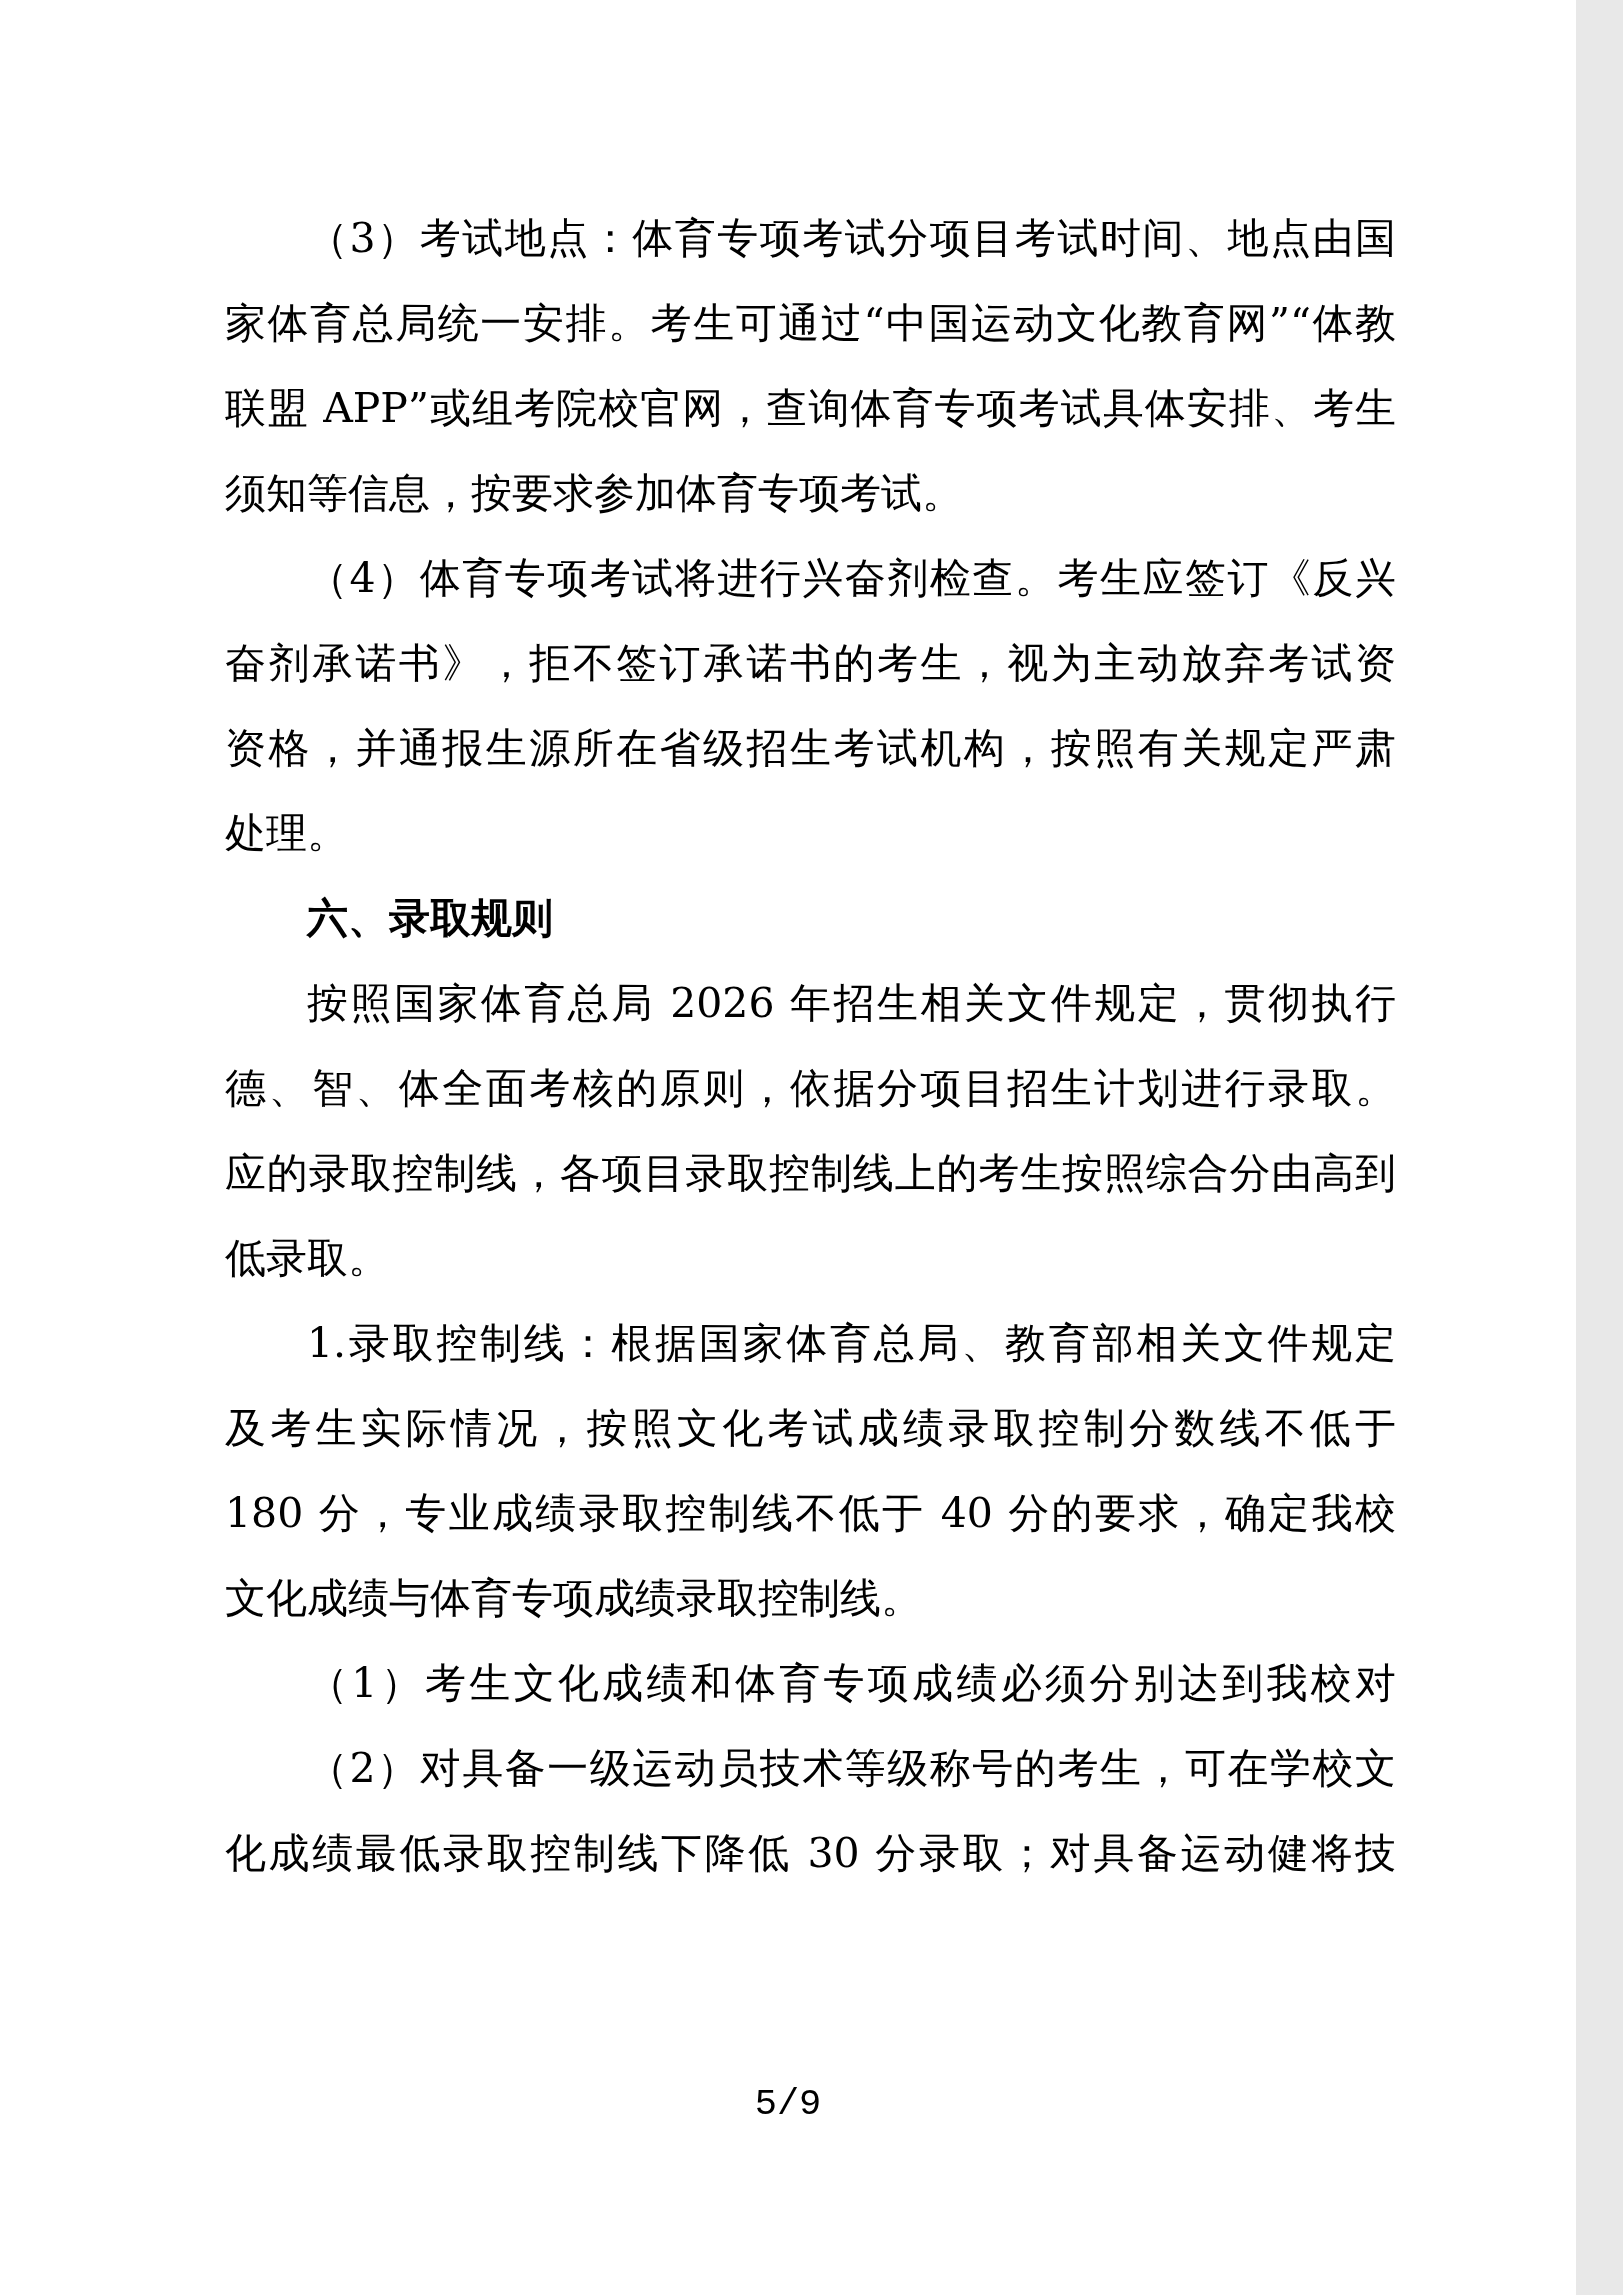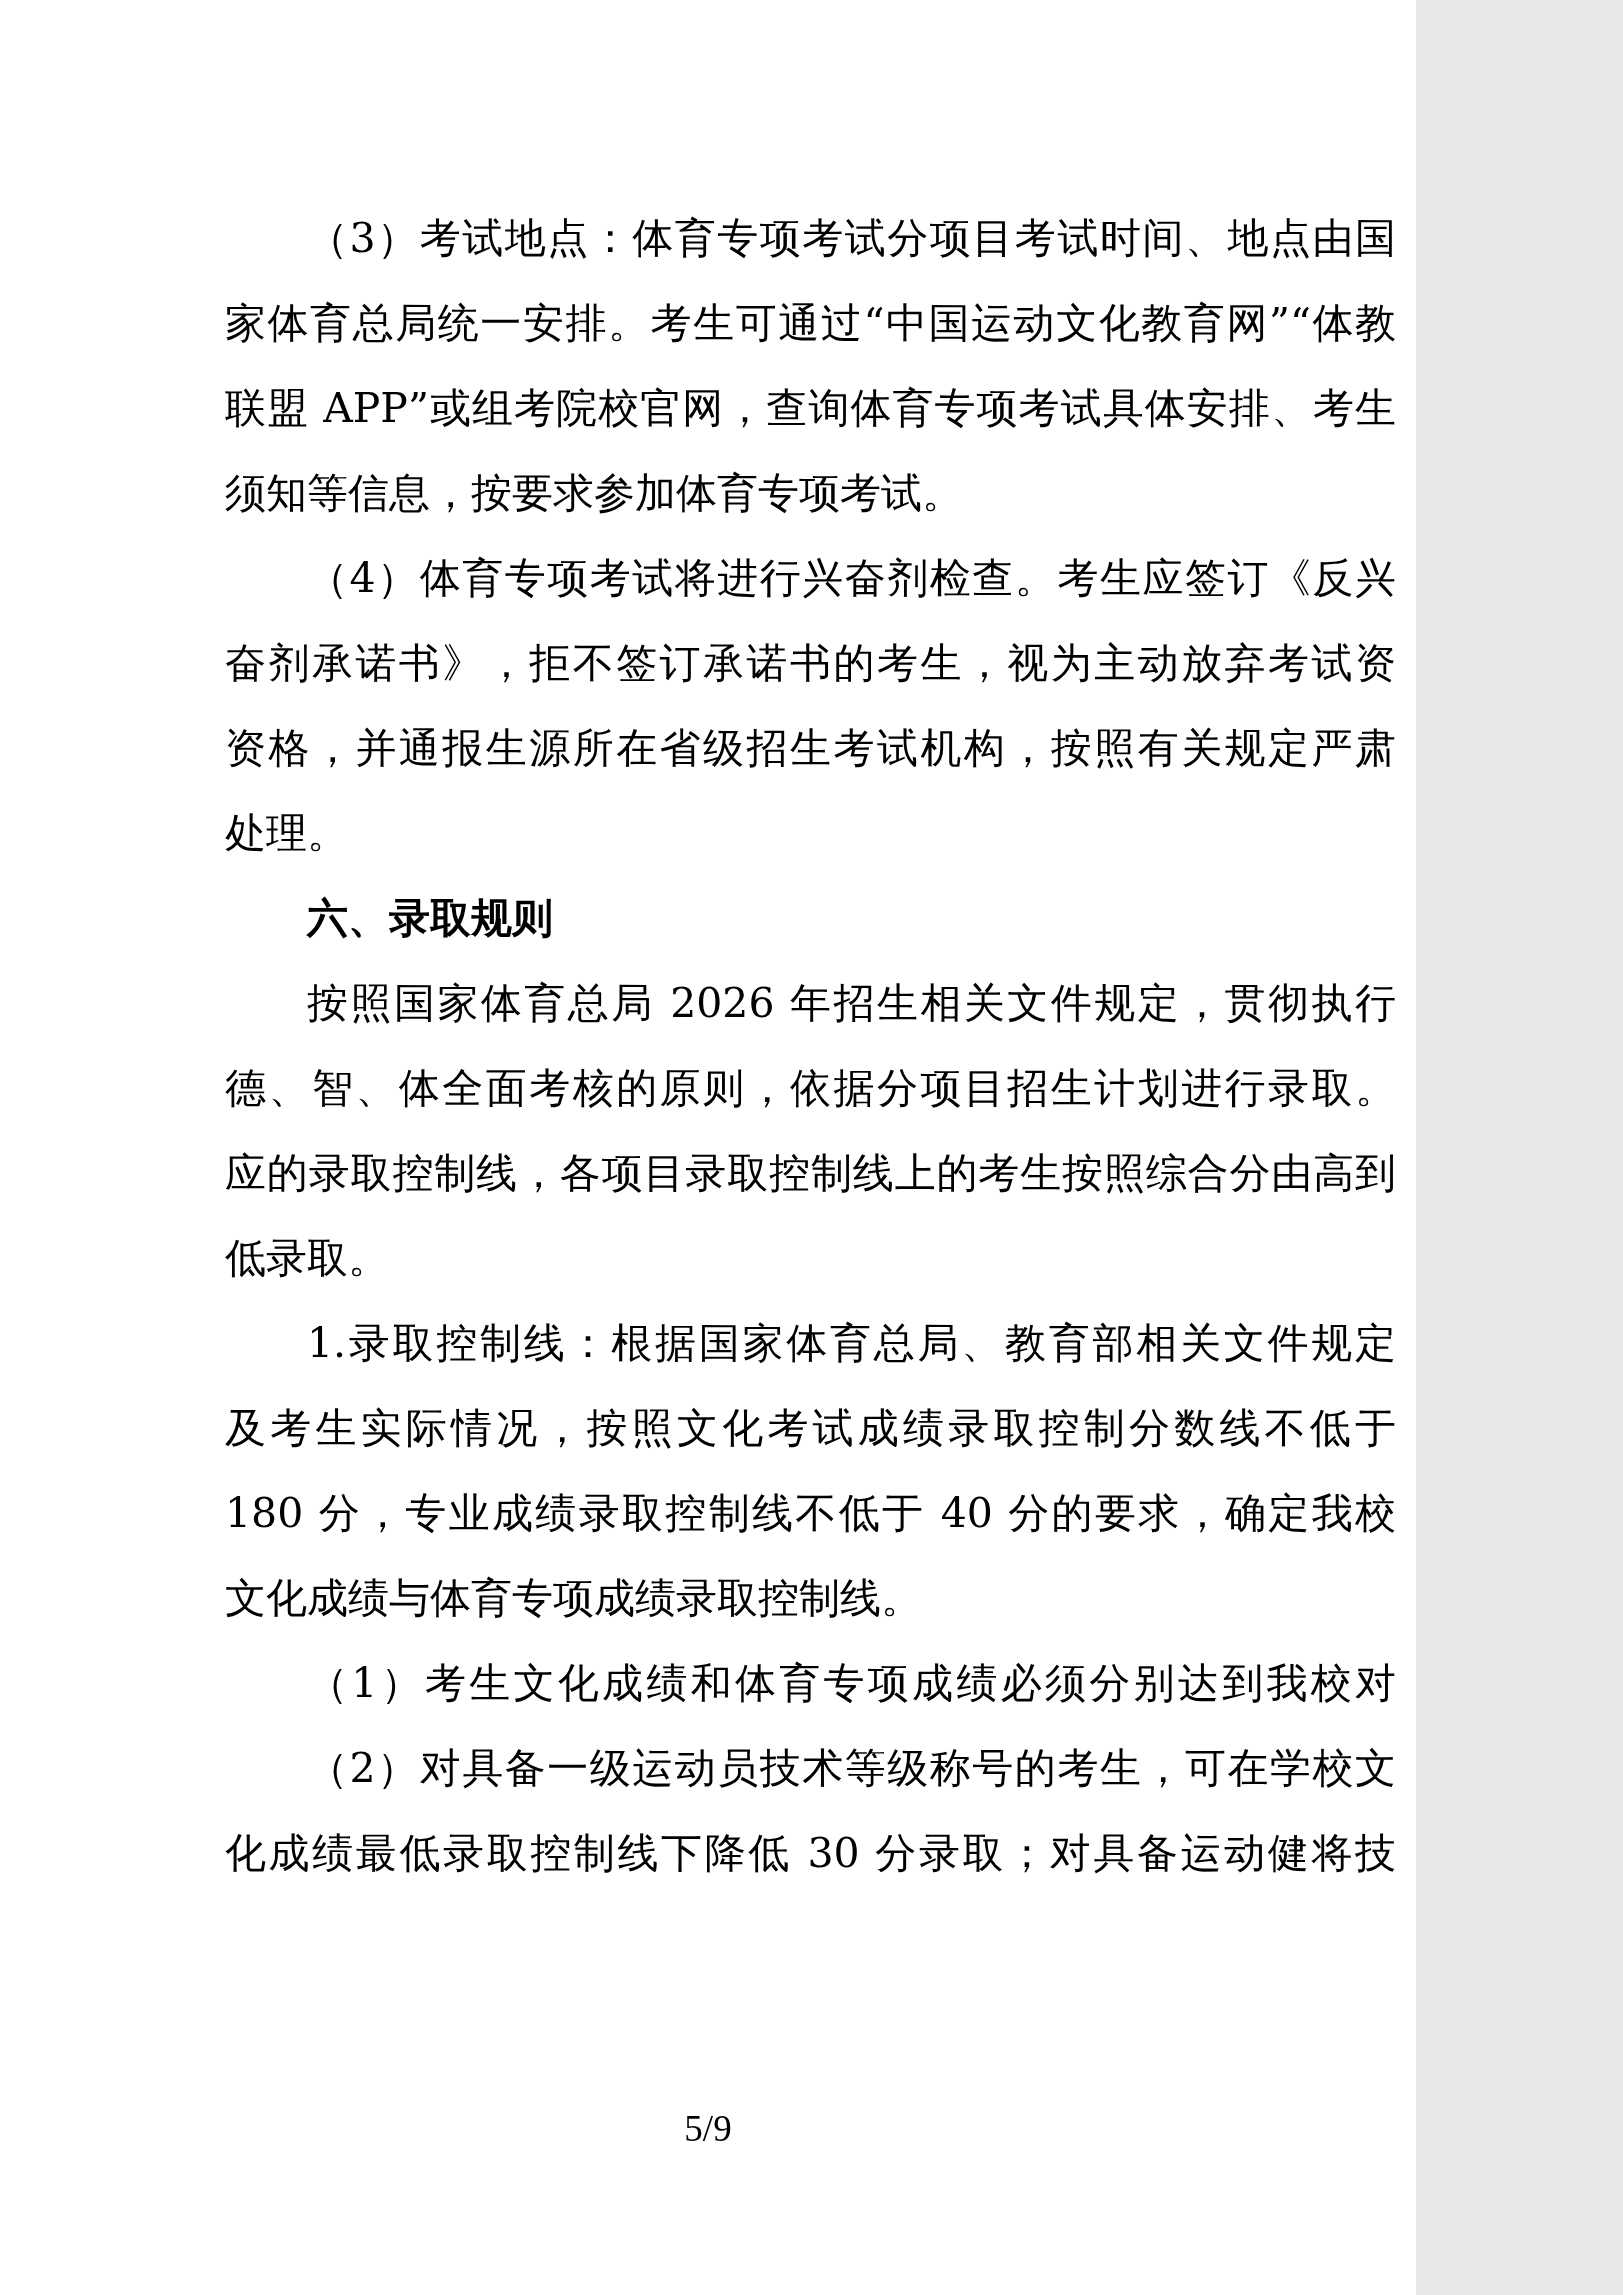--- a/index.html
+++ b/index.html
@@ -2,21 +2,21 @@
 <html style="font-size:8.2px"><head>
 <meta charset="utf-8">
 <style>
   html, body {
     margin: 0;
     padding: 0;
     background: #e8e8e8;
   }
   .page {
     position: relative;
-    width: 1416px;
+    width: 1576px;
     height: 2295px;
     background: #ffffff;
     color: #000000;
     font-family: "DejaVu Serif", "Liberation Serif", serif;
     overflow: hidden;
   }
   .content {
     position: absolute;
     left: 225px;
     top: 196px;
@@ -51,22 +51,21 @@
     text-align-last: left;
   }
   .footer {
     position: absolute;
     top: 2086px;
     left: 0;
     width: 100%;
     text-align: center;
     font-size: 37px;
     line-height: 37px;
-    font-family: Liberation Serif, serif;
-    margin-top: 24px;
+    font-family: Liberation Mono, monospace;
   }
 </style>
 </head>
 <body>
 
 <div class="page">
   <div class="content">
     <div class="ln j ind">（3）考试地点：体育专项考试分项目考试时间、地点由国</div>
     <div class="ln j">家体育总局统一安排。考生可通过“中国运动文化教育网”“体教</div>
     <div class="ln j">联盟 APP”或组考院校官网，查询体育专项考试具体安排、考生</div>

